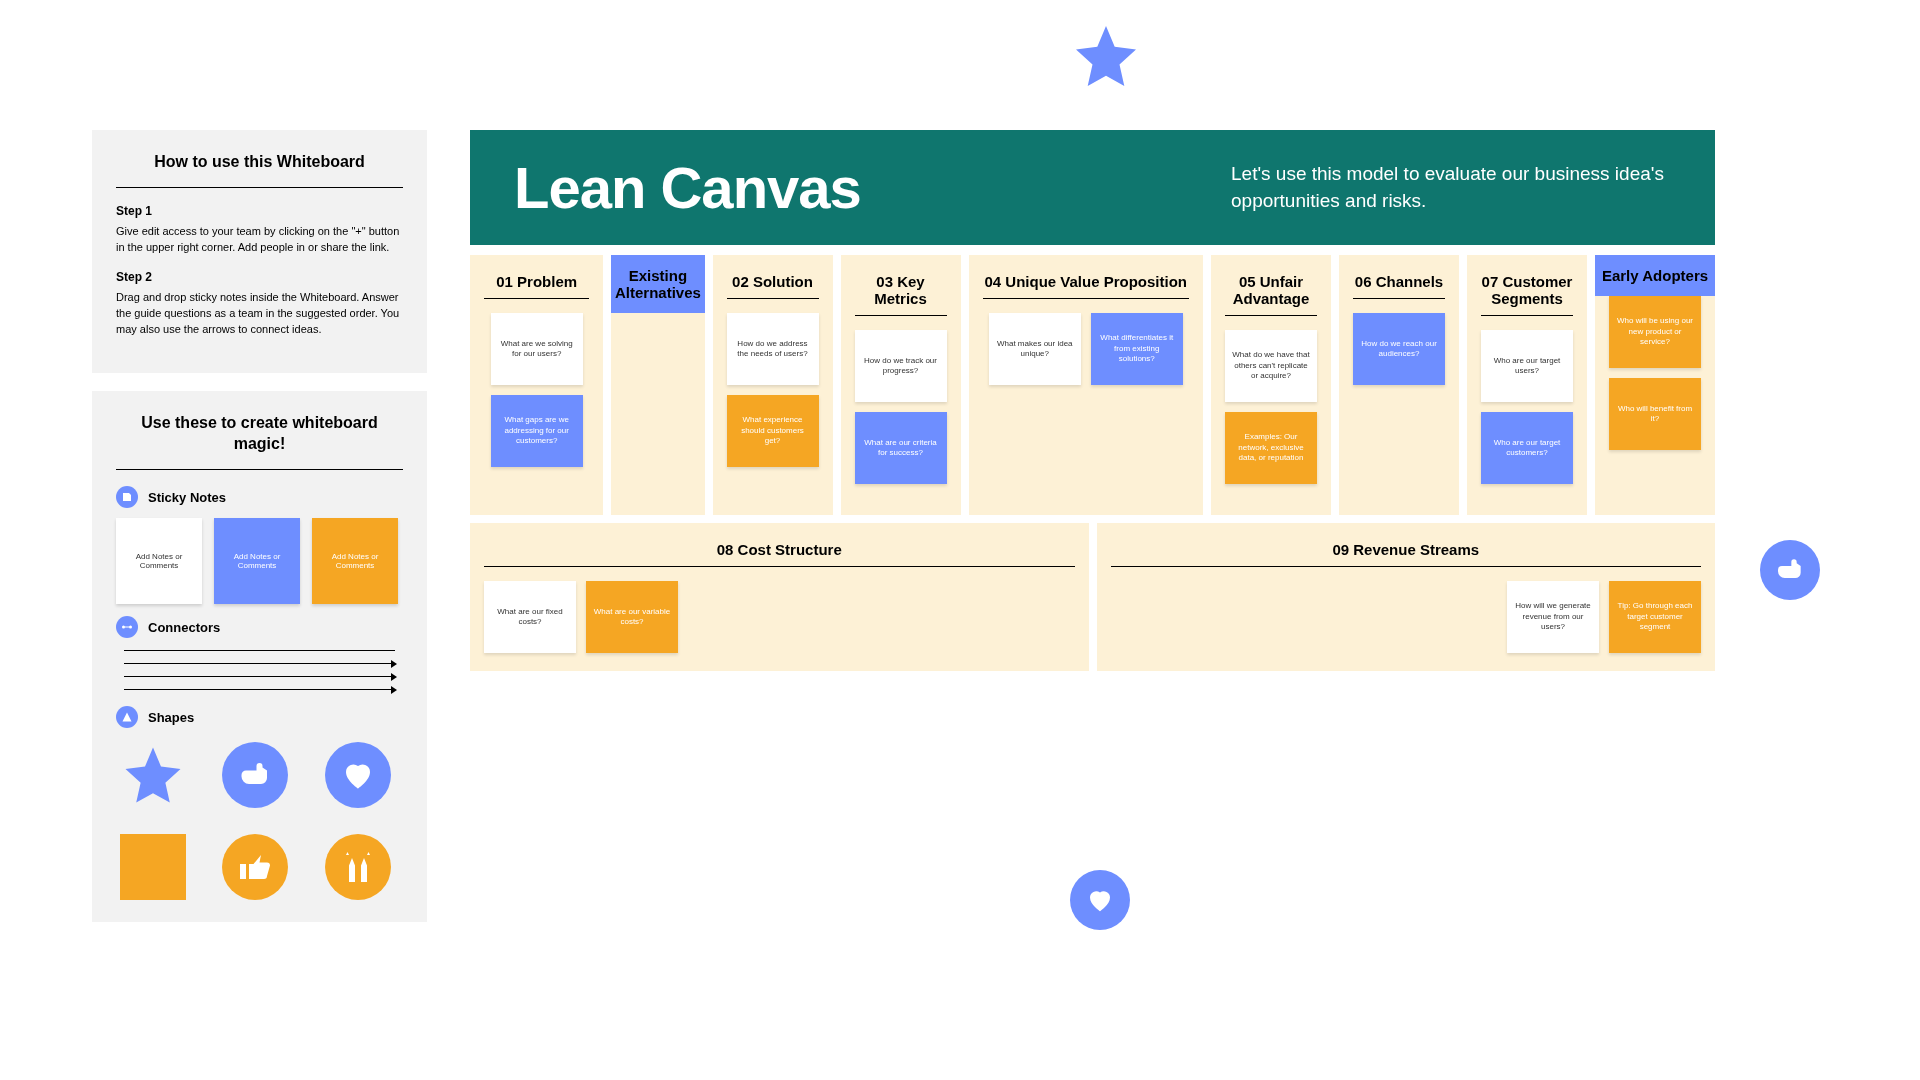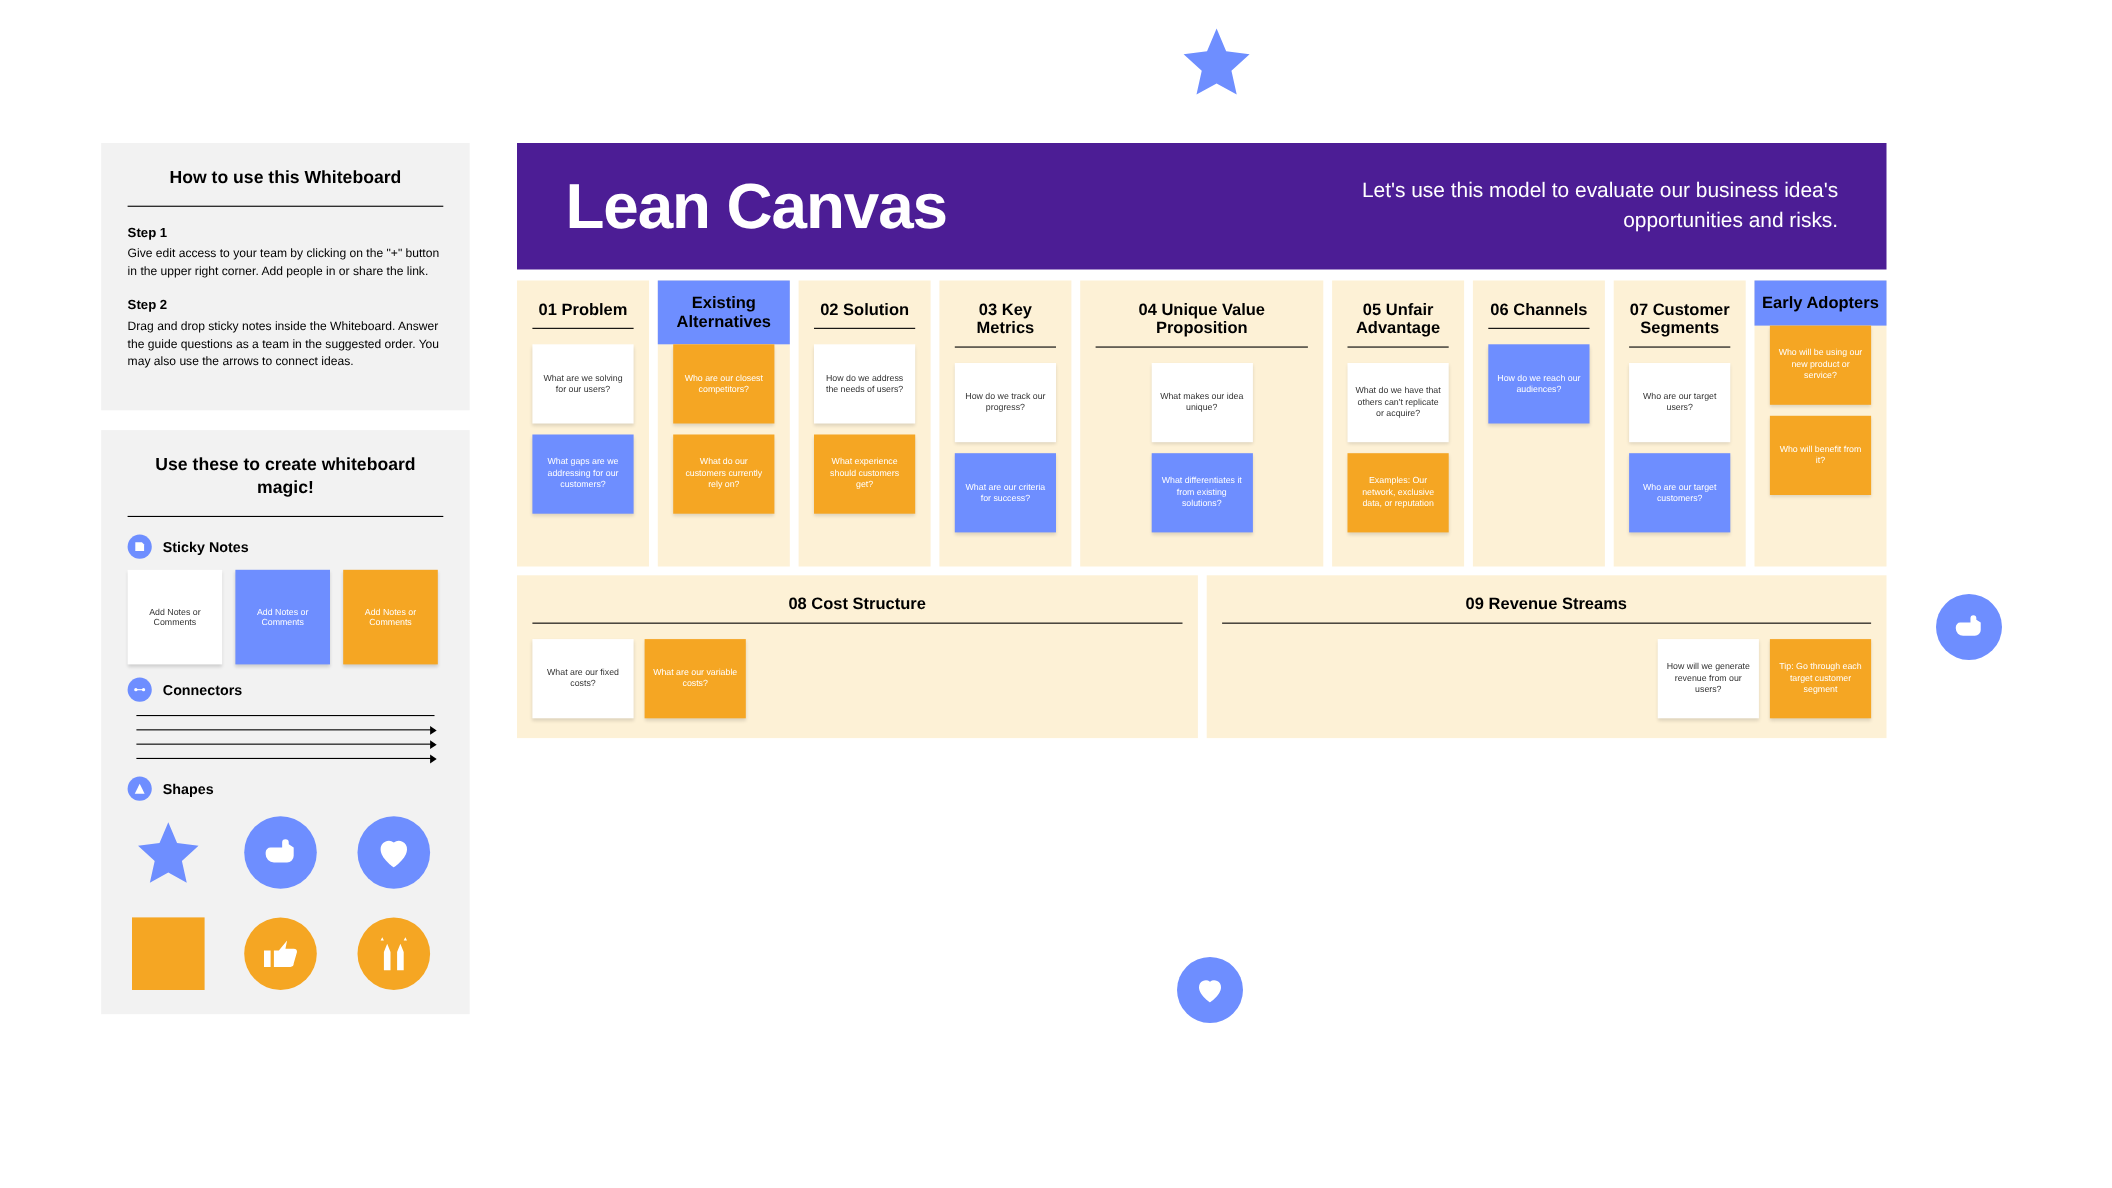--- a/index.html
+++ b/index.html
@@ -25,23 +25,23 @@
 .conn.plain::after{display:none}
 .shape-grid{display:grid;grid-template-columns:repeat(3,1fr);gap:26px 28px;margin-top:14px;padding:0 4px}
 .shape{width:66px;height:66px;display:flex;align-items:center;justify-content:center}
 .circle-blue{background:#6e8eff;border-radius:50%}
 .circle-orange{background:#f5a623;border-radius:50%}
 .square-orange{background:#f5a623}
 .shape svg{width:36px;height:36px;fill:#fff}
 .star-shape svg{width:66px;height:66px;fill:#6e8eff}
 
 .canvas{position:absolute;left:470px;top:130px;width:1245px}
-.banner{background:#4c1d95;color:#fff;padding:24px 44px;display:flex;align-items:center;justify-content:space-between}
+.banner{background:#0f766e;color:#fff;padding:24px 44px;display:flex;align-items:center;justify-content:space-between}
 .banner-title{font-size:58px;font-weight:700;letter-spacing:-1px}
-.banner-sub{font-size:19px;text-align:right;line-height:1.4;max-width:440px}
+.banner-sub{font-size:19px;line-height:1.4;max-width:440px}
 .grid-top{display:grid;grid-template-columns:repeat(5,1fr);gap:8px;margin-top:10px}
 .col{display:flex;flex-direction:row;gap:8px}
 .block{background:#fdf1d6;padding:12px 14px 18px 14px}
 .block-h{font-weight:700;font-size:15px;text-align:center;padding:6px 0 8px 0}
 .block-h.blue{background:#6e8eff;color:#000000;margin:-12px -14px 0 -14px;padding:12px 0}
 .uline{border-top:1.5px solid #000;margin:0 0 14px 0}
 .notes{display:flex;gap:10px;justify-content:center;flex-wrap:wrap}
 .note{width:92px;height:72px;display:flex;align-items:center;justify-content:center;text-align:center;font-size:8px;line-height:1.3;padding:6px;box-shadow:0 2px 3px rgba(0,0,0,.12)}
 .n-white{background:#fff;color:#333}
 .n-blue{background:#6e8eff;color:#fff}
@@ -172,24 +172,20 @@
       <div class="block">
         <div class="block-h">01 Problem</div>
         <div class="uline"></div>
         <div class="notes">
           <div class="note n-white">What are we solving for our users?</div>
           <div class="note n-blue">What gaps are we addressing for our customers?</div>
         </div>
       </div>
       <div class="block">
         <div class="block-h blue">Existing Alternatives</div>
-        <div class="notes">
-          <div class="note n-orange">Who are our closest competitors?</div>
-          <div class="note n-orange">What do our customers currently rely on?</div>
-        </div>
       </div>
     </div>
 
     <div class="col">
       <div class="block">
         <div class="block-h">02 Solution</div>
         <div class="uline"></div>
         <div class="notes">
           <div class="note n-white">How do we address the needs of users?</div>
           <div class="note n-orange">What experience should customers get?</div>

